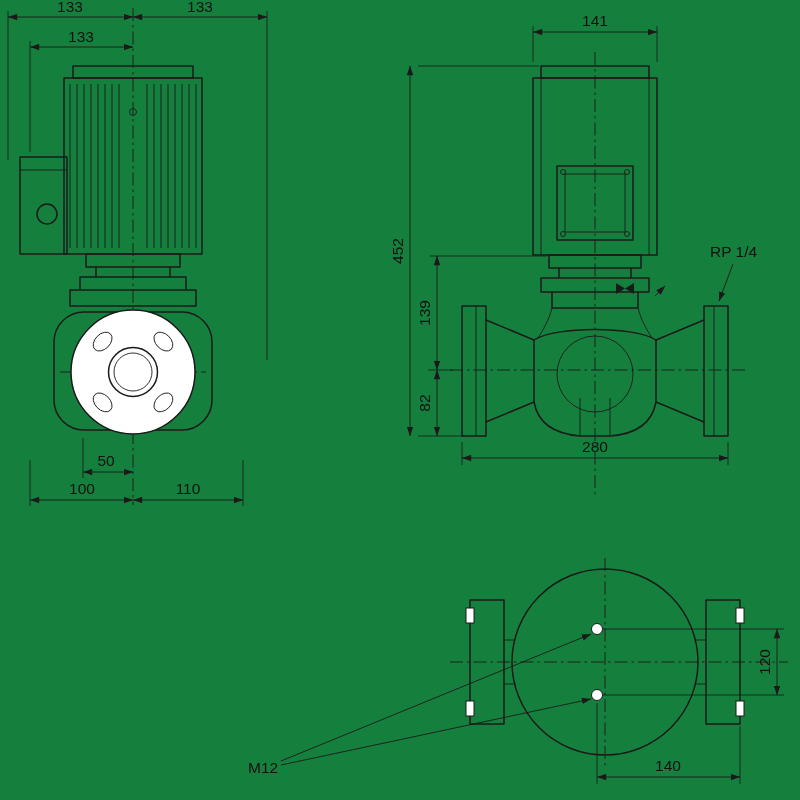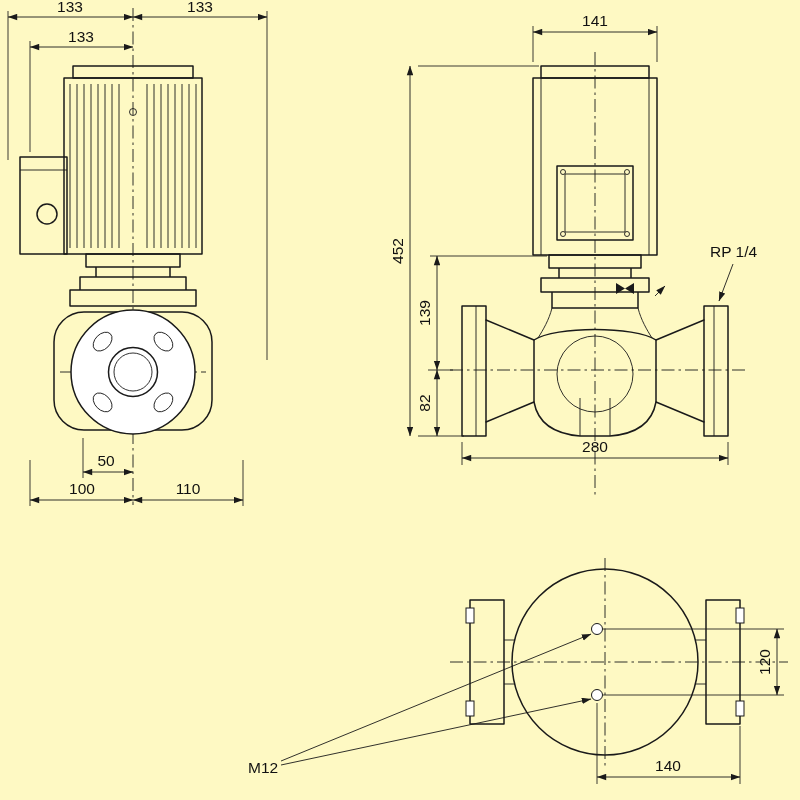--- a/index.html
+++ b/index.html
@@ -1,16 +1,16 @@
 <!DOCTYPE html>
 <html><head>
 <meta charset="utf-8">
 <style>
   html,body{margin:0;padding:0;background:#fff;}
-  .stage{width:800px;height:800px;background:#fef9c3;position:relative;overflow:hidden;}
+  .stage{width:800px;height:800px;background:#15803d;position:relative;overflow:hidden;}
   svg{display:block;}
   .o  {fill:none;stroke:#1a1a1a;stroke-width:1.5;stroke-linejoin:round;stroke-linecap:round;}
   .t  {fill:none;stroke:#1a1a1a;stroke-width:0.9;stroke-linejoin:round;}
   .fw {fill:#ffffff;stroke:#1a1a1a;stroke-width:1.5;}
   .fwt{fill:#ffffff;stroke:#1a1a1a;stroke-width:1;}
   .cl {fill:none;stroke:#1a1a1a;stroke-width:0.9;stroke-dasharray:13 4 2.5 4;}
   .dl {fill:none;stroke:#1a1a1a;stroke-width:0.9;}
   .ex {fill:none;stroke:#1a1a1a;stroke-width:0.85;}
   .dt {font-family:"Liberation Sans",sans-serif;font-size:15.5px;fill:#111;}
 </style>

